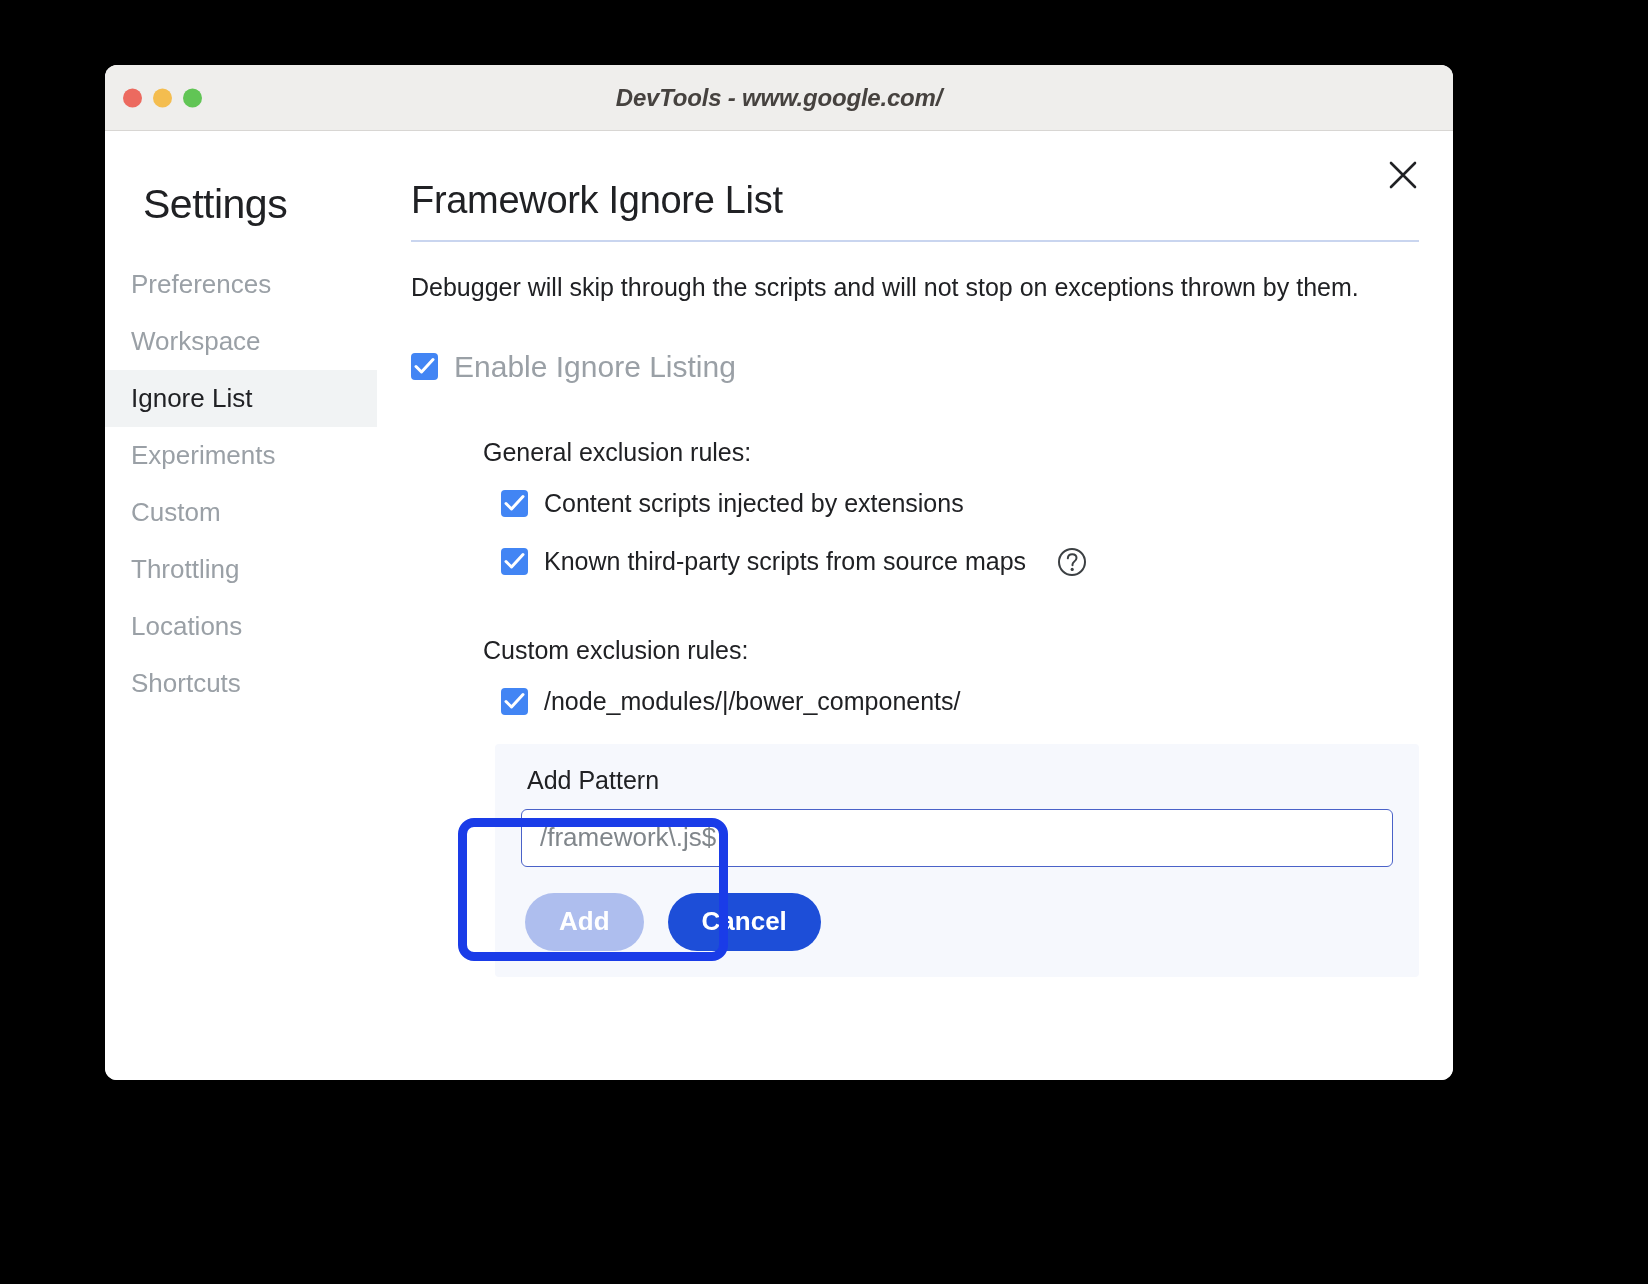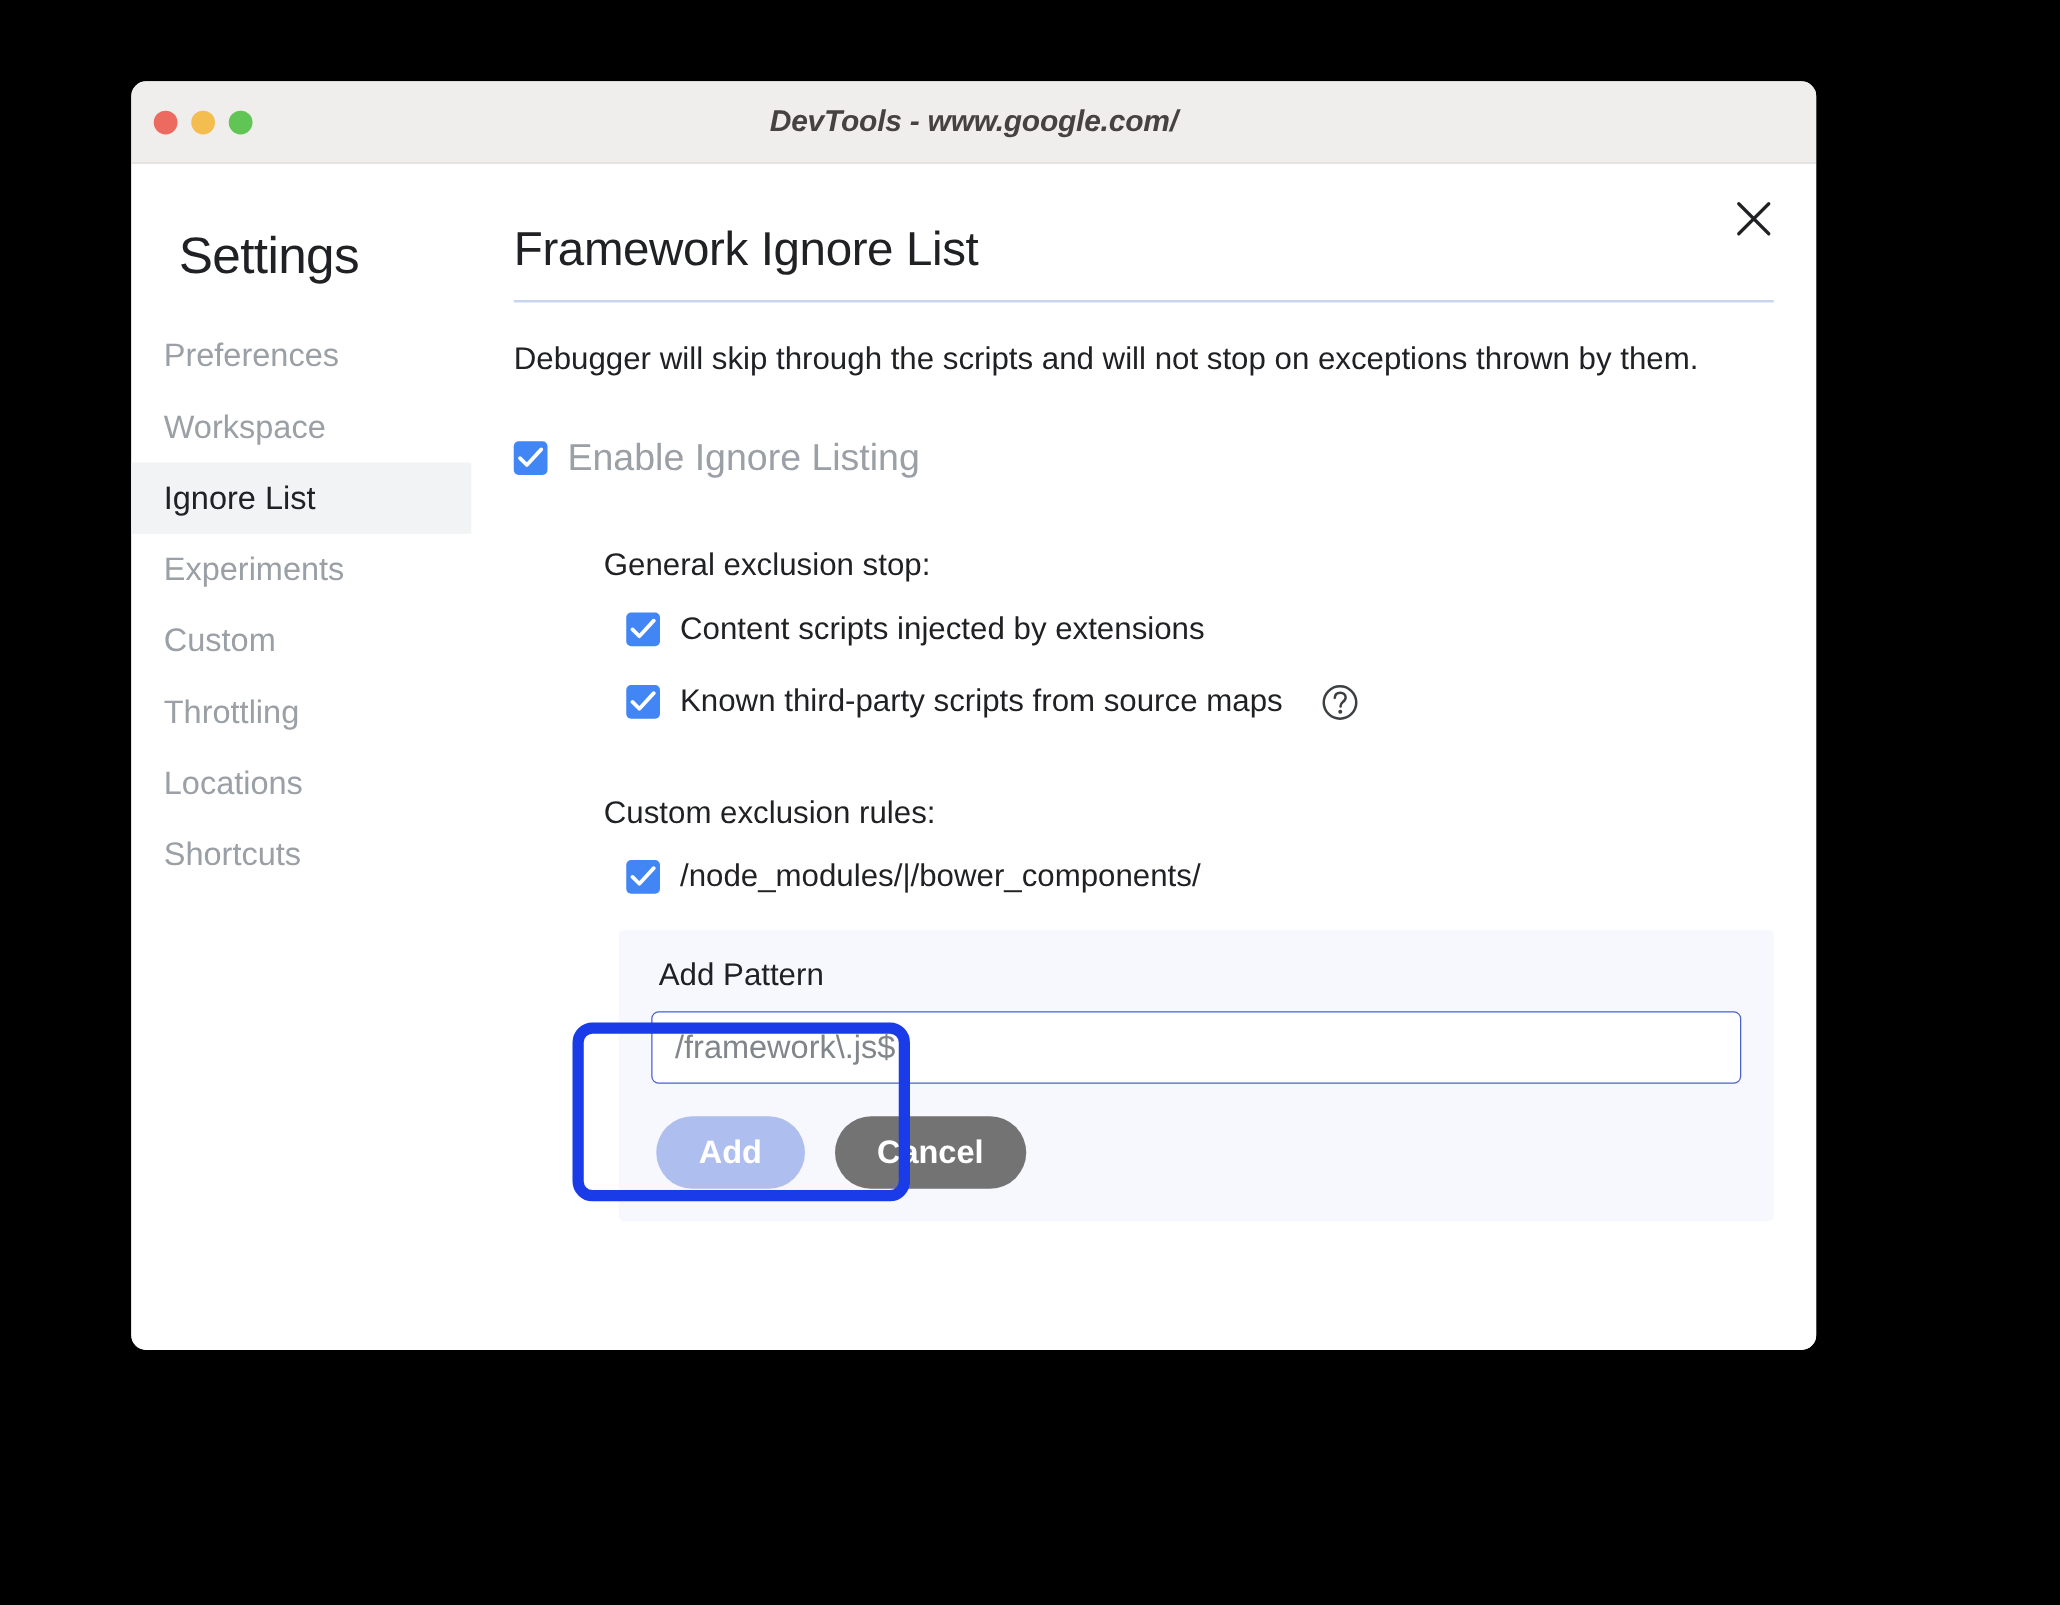--- a/index.html
+++ b/index.html
@@ -257,21 +257,21 @@
     color: #ffffff;
     padding: 0 34px;
     height: 58px;
     cursor: pointer;
     white-space: nowrap;
   }
   .btn.disabled {
     background: #aebeee;
     cursor: default;
   }
-  .btn.primary { background: #737373; text-align: right; }
+  .btn.primary { background: #1d4ed8; text-align: right; }
 
   
   .highlight-ring {
     position: absolute;
     left: 458px;
     top: 818px;
     width: 270px;
     height: 143px;
     border: 9px solid #1a3ce8;
     border-radius: 16px;
@@ -325,21 +325,21 @@
         <span class="cbox">
           <svg width="21" height="19" viewBox="0 0 21 19" aria-hidden="true">
             <path d="M2 9.5 L7.5 15 L19 2.5" stroke="#ffffff" stroke-width="3" fill="none" stroke-linecap="round" stroke-linejoin="round"></path>
           </svg>
         </span>
         <span class="enable-label">Enable Ignore Listing</span>
       </div>
 
       <div class="indent">
 
-        <p class="group-heading">General exclusion stop:</p>
+        <p class="group-heading">General exclusion rules:</p>
 
         <div class="rule-row">
           <span class="cbox">
             <svg width="21" height="19" viewBox="0 0 21 19" aria-hidden="true">
               <path d="M2 9.5 L7.5 15 L19 2.5" stroke="#ffffff" stroke-width="3" fill="none" stroke-linecap="round" stroke-linejoin="round"></path>
             </svg>
           </span>
           <span class="rule-label">Content scripts injected by extensions</span>
         </div>
 

